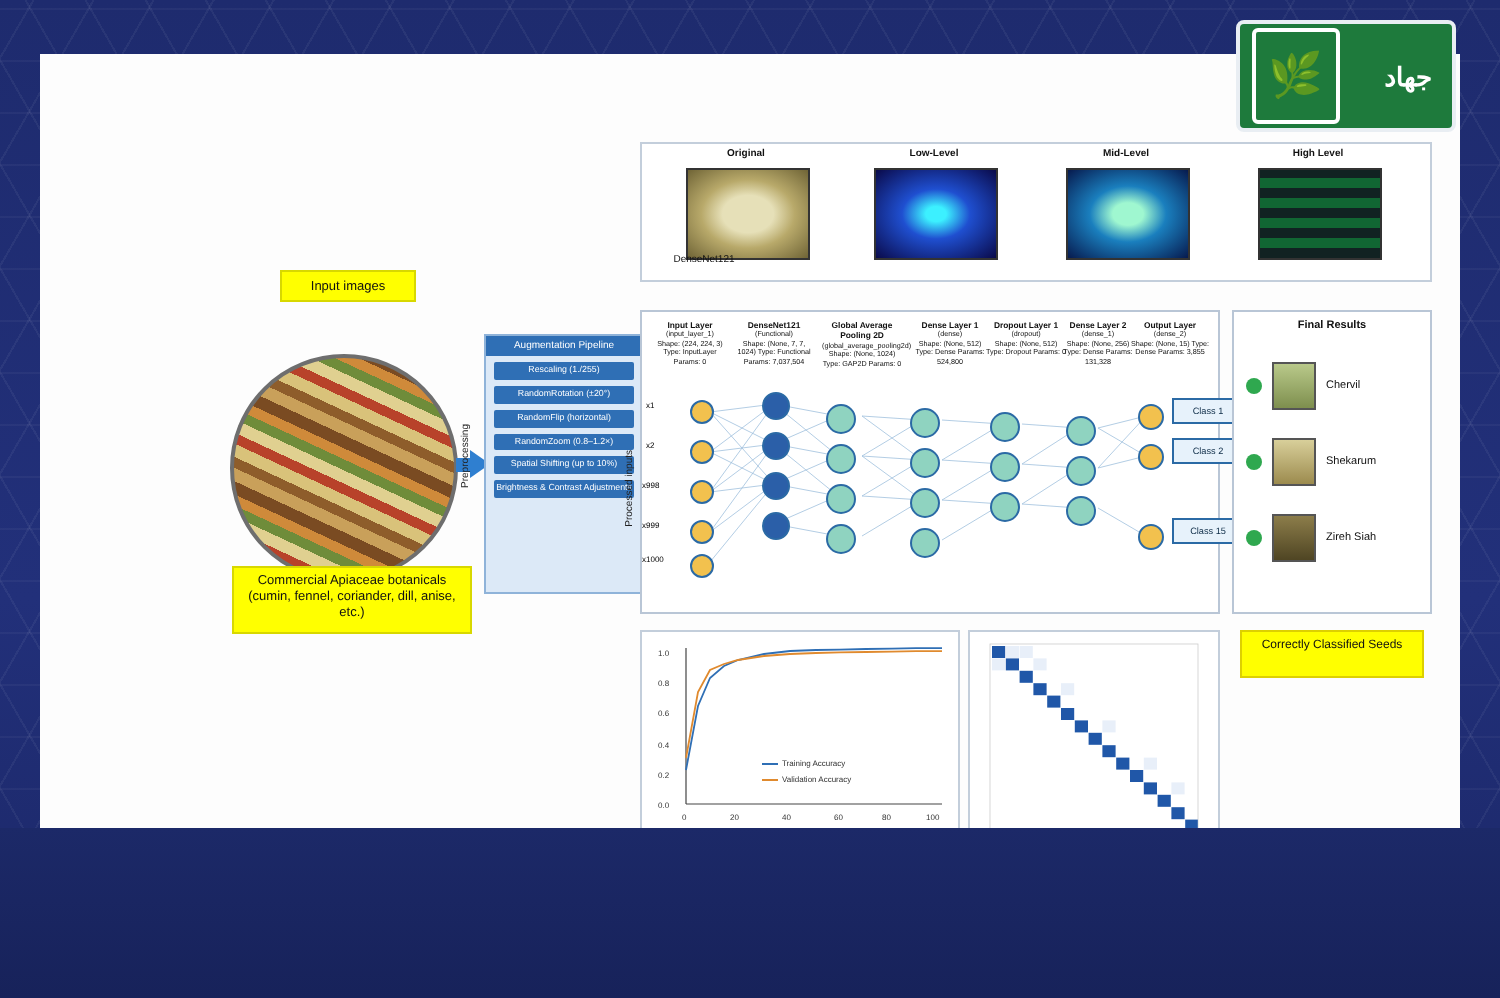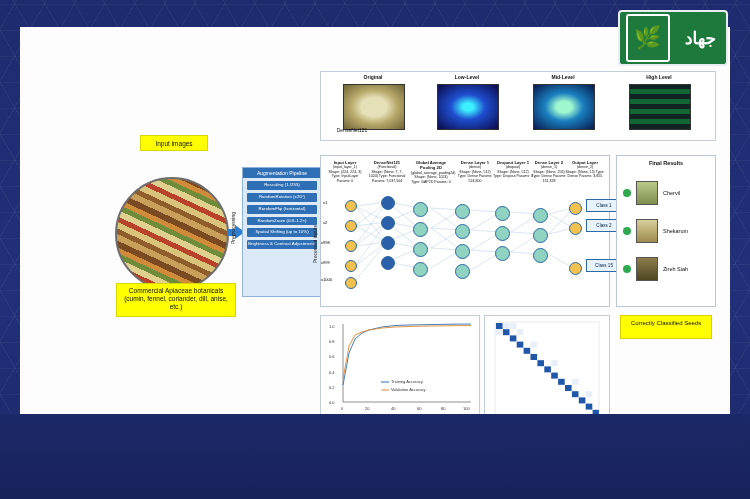--- a/index.html
+++ b/index.html
@@ -32,21 +32,21 @@
     background:#1e7a3c;border:2px solid #e9eef3;border-radius:4px;
     display:flex;align-items:center;justify-content:space-between;
     padding:3px 6px;box-sizing:border-box;
   }
   .logo-leaf{
     width:40px;height:44px;border:2px solid #ffffff;border-radius:3px;
     display:flex;align-items:center;justify-content:center;
     color:#fff;font-size:22px;line-height:1;
   }
   .logo-text{
-    color:#ffffff;font-size:17px;font-weight:bold;direction:rtl;
+    color:#ffffff;font-size:13px;font-weight:bold;direction:rtl;
     letter-spacing:1px;padding-right:4px;
   }
   
   .footer-band{
     position:absolute;left:0;top:414px;width:750px;height:85px;
     background:linear-gradient(180deg,#1c2968 0%, #17225a 100%);
   }
   
   .fig{position:absolute;left:0;top:0;width:710px;height:387px;}
   .label-box{

